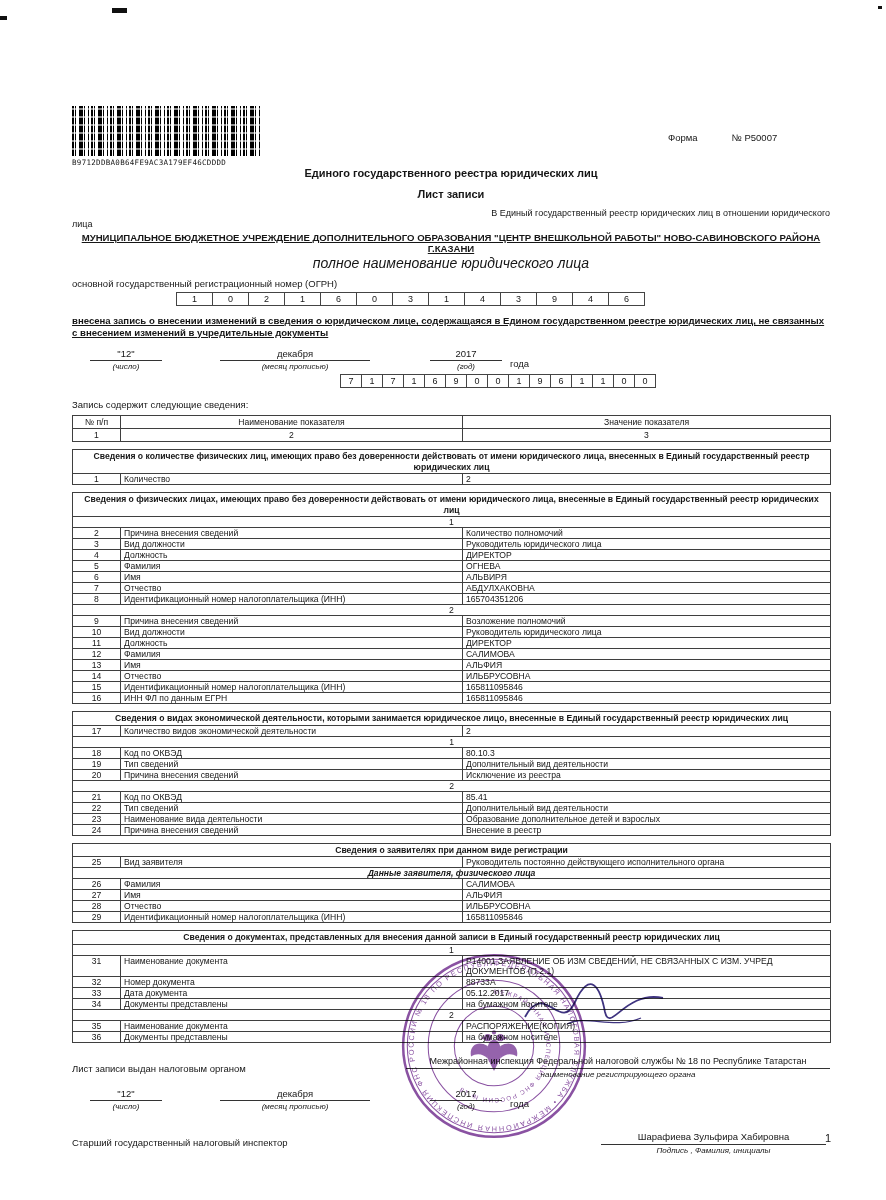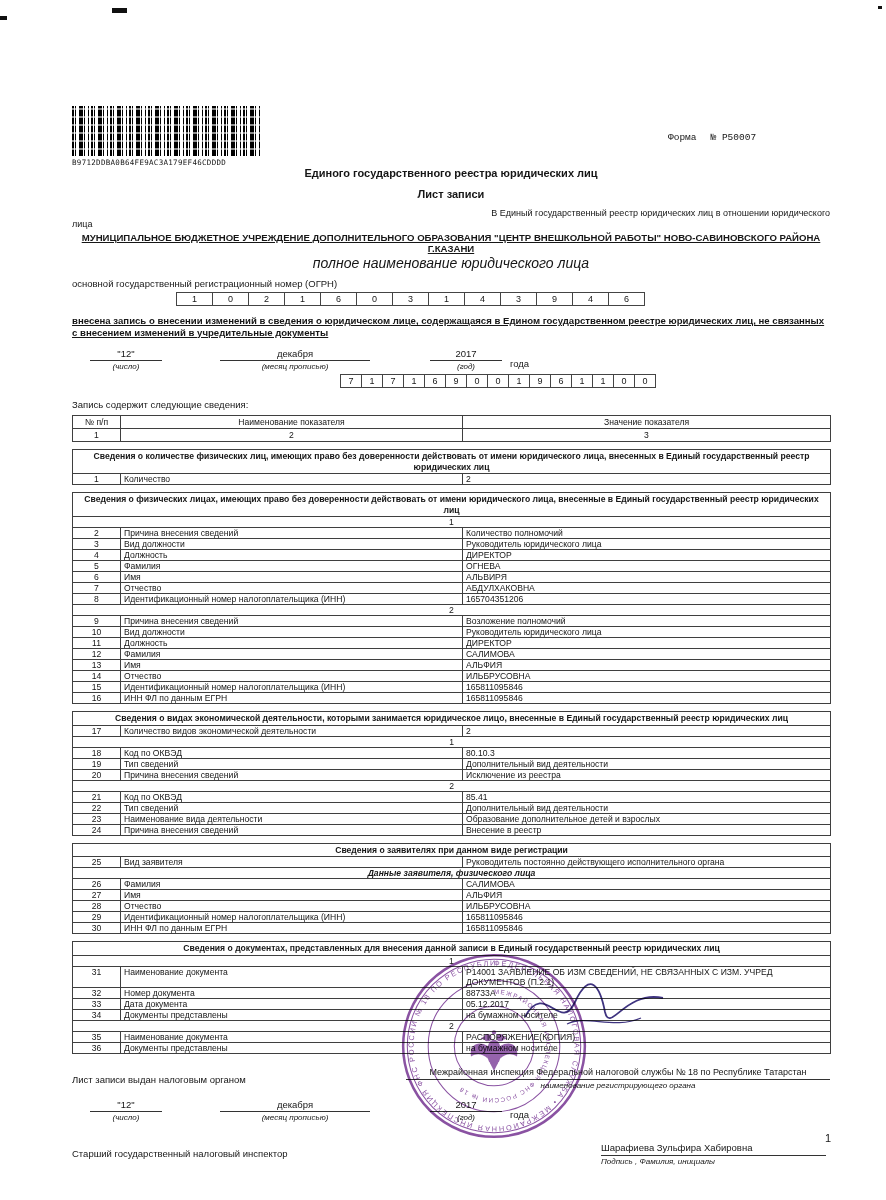--- a/index.html
+++ b/index.html
@@ -7,21 +7,21 @@
   .page {
     width:886px; height:1200px; position:relative; background:#fff;
     font-family:"Liberation Sans", sans-serif; color:#161616; overflow:hidden;
     margin:0 auto;
   }
   .scan-mark { position:absolute; background:#111; }
   .mark-a { left:112px; top:8px; width:15px; height:5px; }
   .mark-b { left:0; top:16px; width:7px; height:4px; }
   .mark-c { right:4px; top:6px; width:4px; height:3px; }
 
-  .form-line { position:absolute; left:668px; top:132px; display:flex; gap:14px; font-size:9.5px;font-family:Liberation Mono, monospace; }
+  .form-line { position:absolute; left:668px; top:132px; display:flex; gap:34px; font-size:9.5px; }
 
   .content { position:absolute; left:72px; top:0; width:758px; }
 
   .barcode {
     margin-top:106px; width:188px; height:50px;
     background-image:
       repeating-linear-gradient(0deg, rgba(255,255,255,0) 0 6px, rgba(255,255,255,.55) 6px 8px),
       repeating-linear-gradient(90deg, #000 0 2px, #fff 2px 3px, #000 3px 4px, #fff 4px 7px, #000 7px 11px, #fff 11px 12px, #000 12px 13px, #fff 13px 16px, #000 16px 17px, #fff 17px 19px);
   }
   .barcode-text { font-family:"DejaVu Sans Mono", monospace; font-size:7.5px; letter-spacing:.3px; margin-top:2px; }
@@ -71,21 +71,21 @@
   .cell-num { text-align:center; }
 
   .footer { margin-top:13px; font-size:9.5px; }
   .f-row1 { display:flex; justify-content:space-between; align-items:center; }
   .f-issued { padding-top:3px; }
   .f-authority { width:424px; text-align:center; }
   .f-auth-name { font-size:9px; border-bottom:1px solid #333; padding-bottom:1px; line-height:11px; }
   .f-auth-caption { font-style:italic; font-size:8px; margin-top:1px; }
   .f-row2 { display:flex; justify-content:space-between; margin-top:20px; }
   .f-official { padding-top:6px; }
-  .f-signer { width:225px; margin-right:4px; }
+  .f-signer { width:225px; text-align:center; margin-right:4px; }
   .f-signer-name { font-size:9.5px; border-bottom:1px solid #333; padding-bottom:2px; line-height:11px; }
   .f-signer-caption { font-style:italic; font-size:8px; margin-top:1px; }
 
   .page-number { position:absolute; right:55px; top:1132px; font-size:11px; }
 
   .stamp { position:absolute; left:400px; top:952px; width:188px; height:188px; opacity:.9; mix-blend-mode:multiply; }
   .stamp-text { fill:#7d3f98; font-size:7px; letter-spacing:1.6px; font-family:"Liberation Sans", sans-serif; }
   .stamp-text-inner { fill:#7d3f98; font-size:6px; letter-spacing:1.2px; font-family:"Liberation Sans", sans-serif; }
   .signature-svg { position:absolute; left:515px; top:972px; width:160px; height:85px; mix-blend-mode:multiply; }
 </style>
@@ -474,26 +474,20 @@
             <td class="cell-value">ИЛЬБРУСОВНА</td>
           </tr>
 
           <tr>
 
             <td class="cell-num">29</td>
             <td class="cell-label">Идентификационный номер налогоплательщика (ИНН)</td>
             <td class="cell-value">165811095846</td>
           </tr>
 
-          <tr>
-
-            <td class="cell-num">30</td>
-            <td class="cell-label">ИНН ФЛ по данным ЕГРН</td>
-            <td class="cell-value">165811095846</td>
-          </tr>
         </tbody>
     </table>
 
     <table class="sec-table">
       <colgroup>
           <col class="c1">
           <col class="c2">
           <col class="c3">
         </colgroup>
       <tbody>

